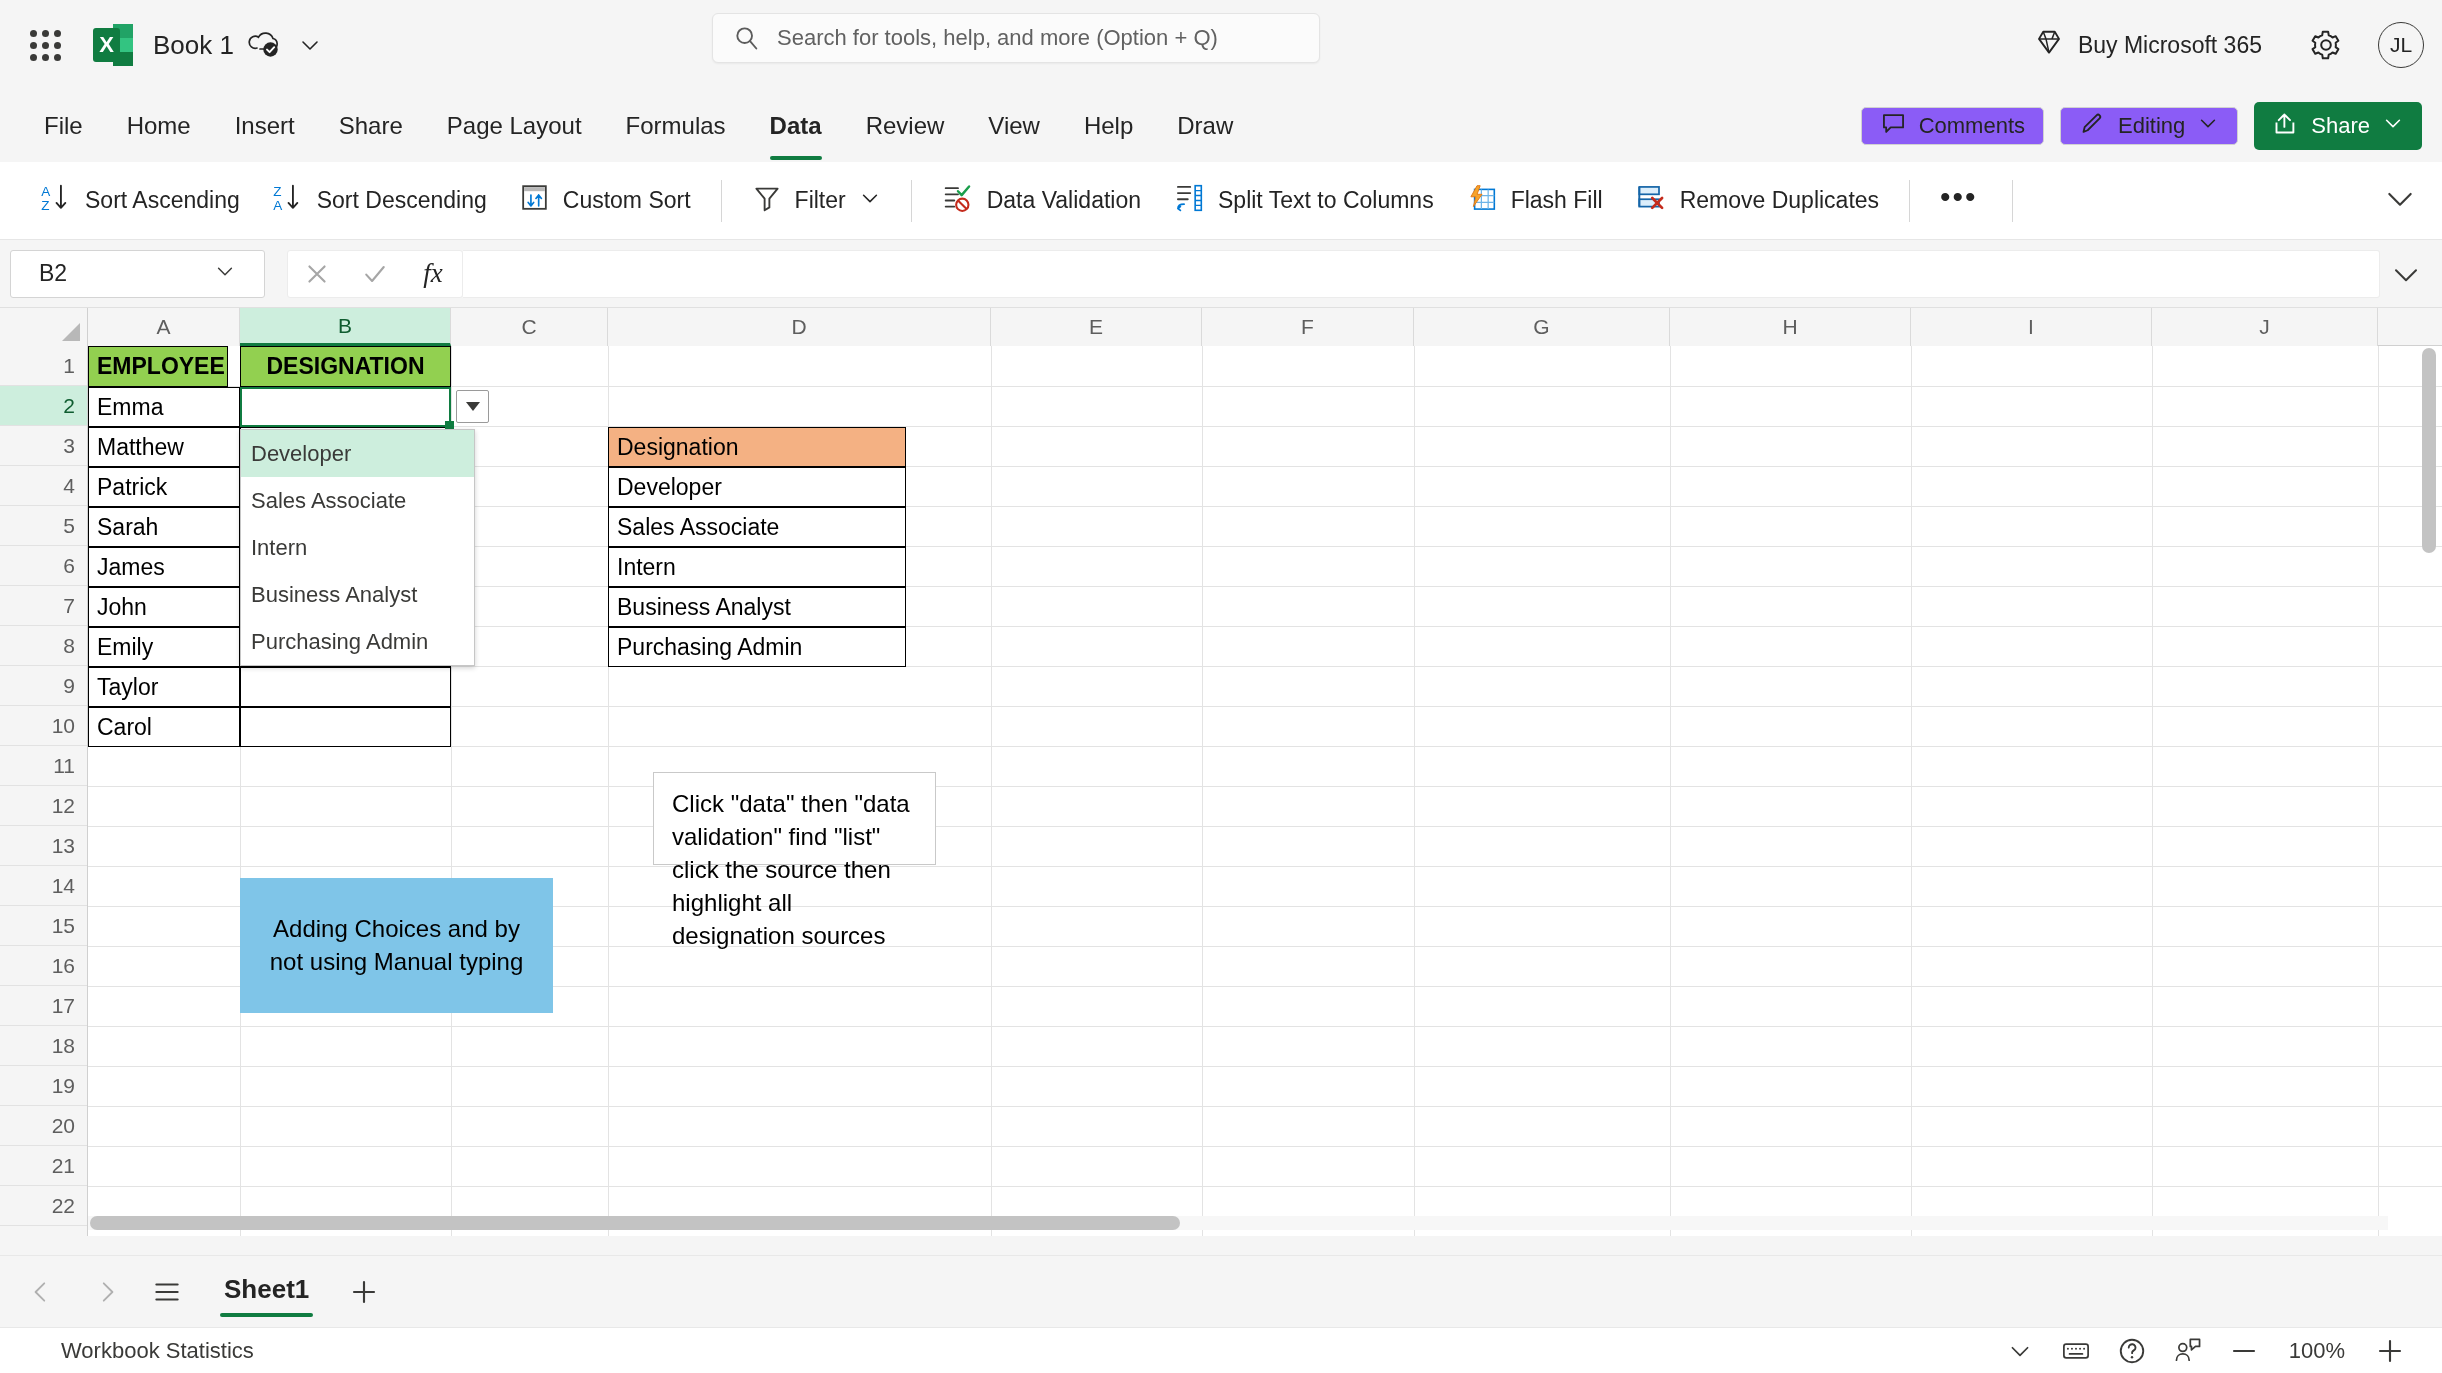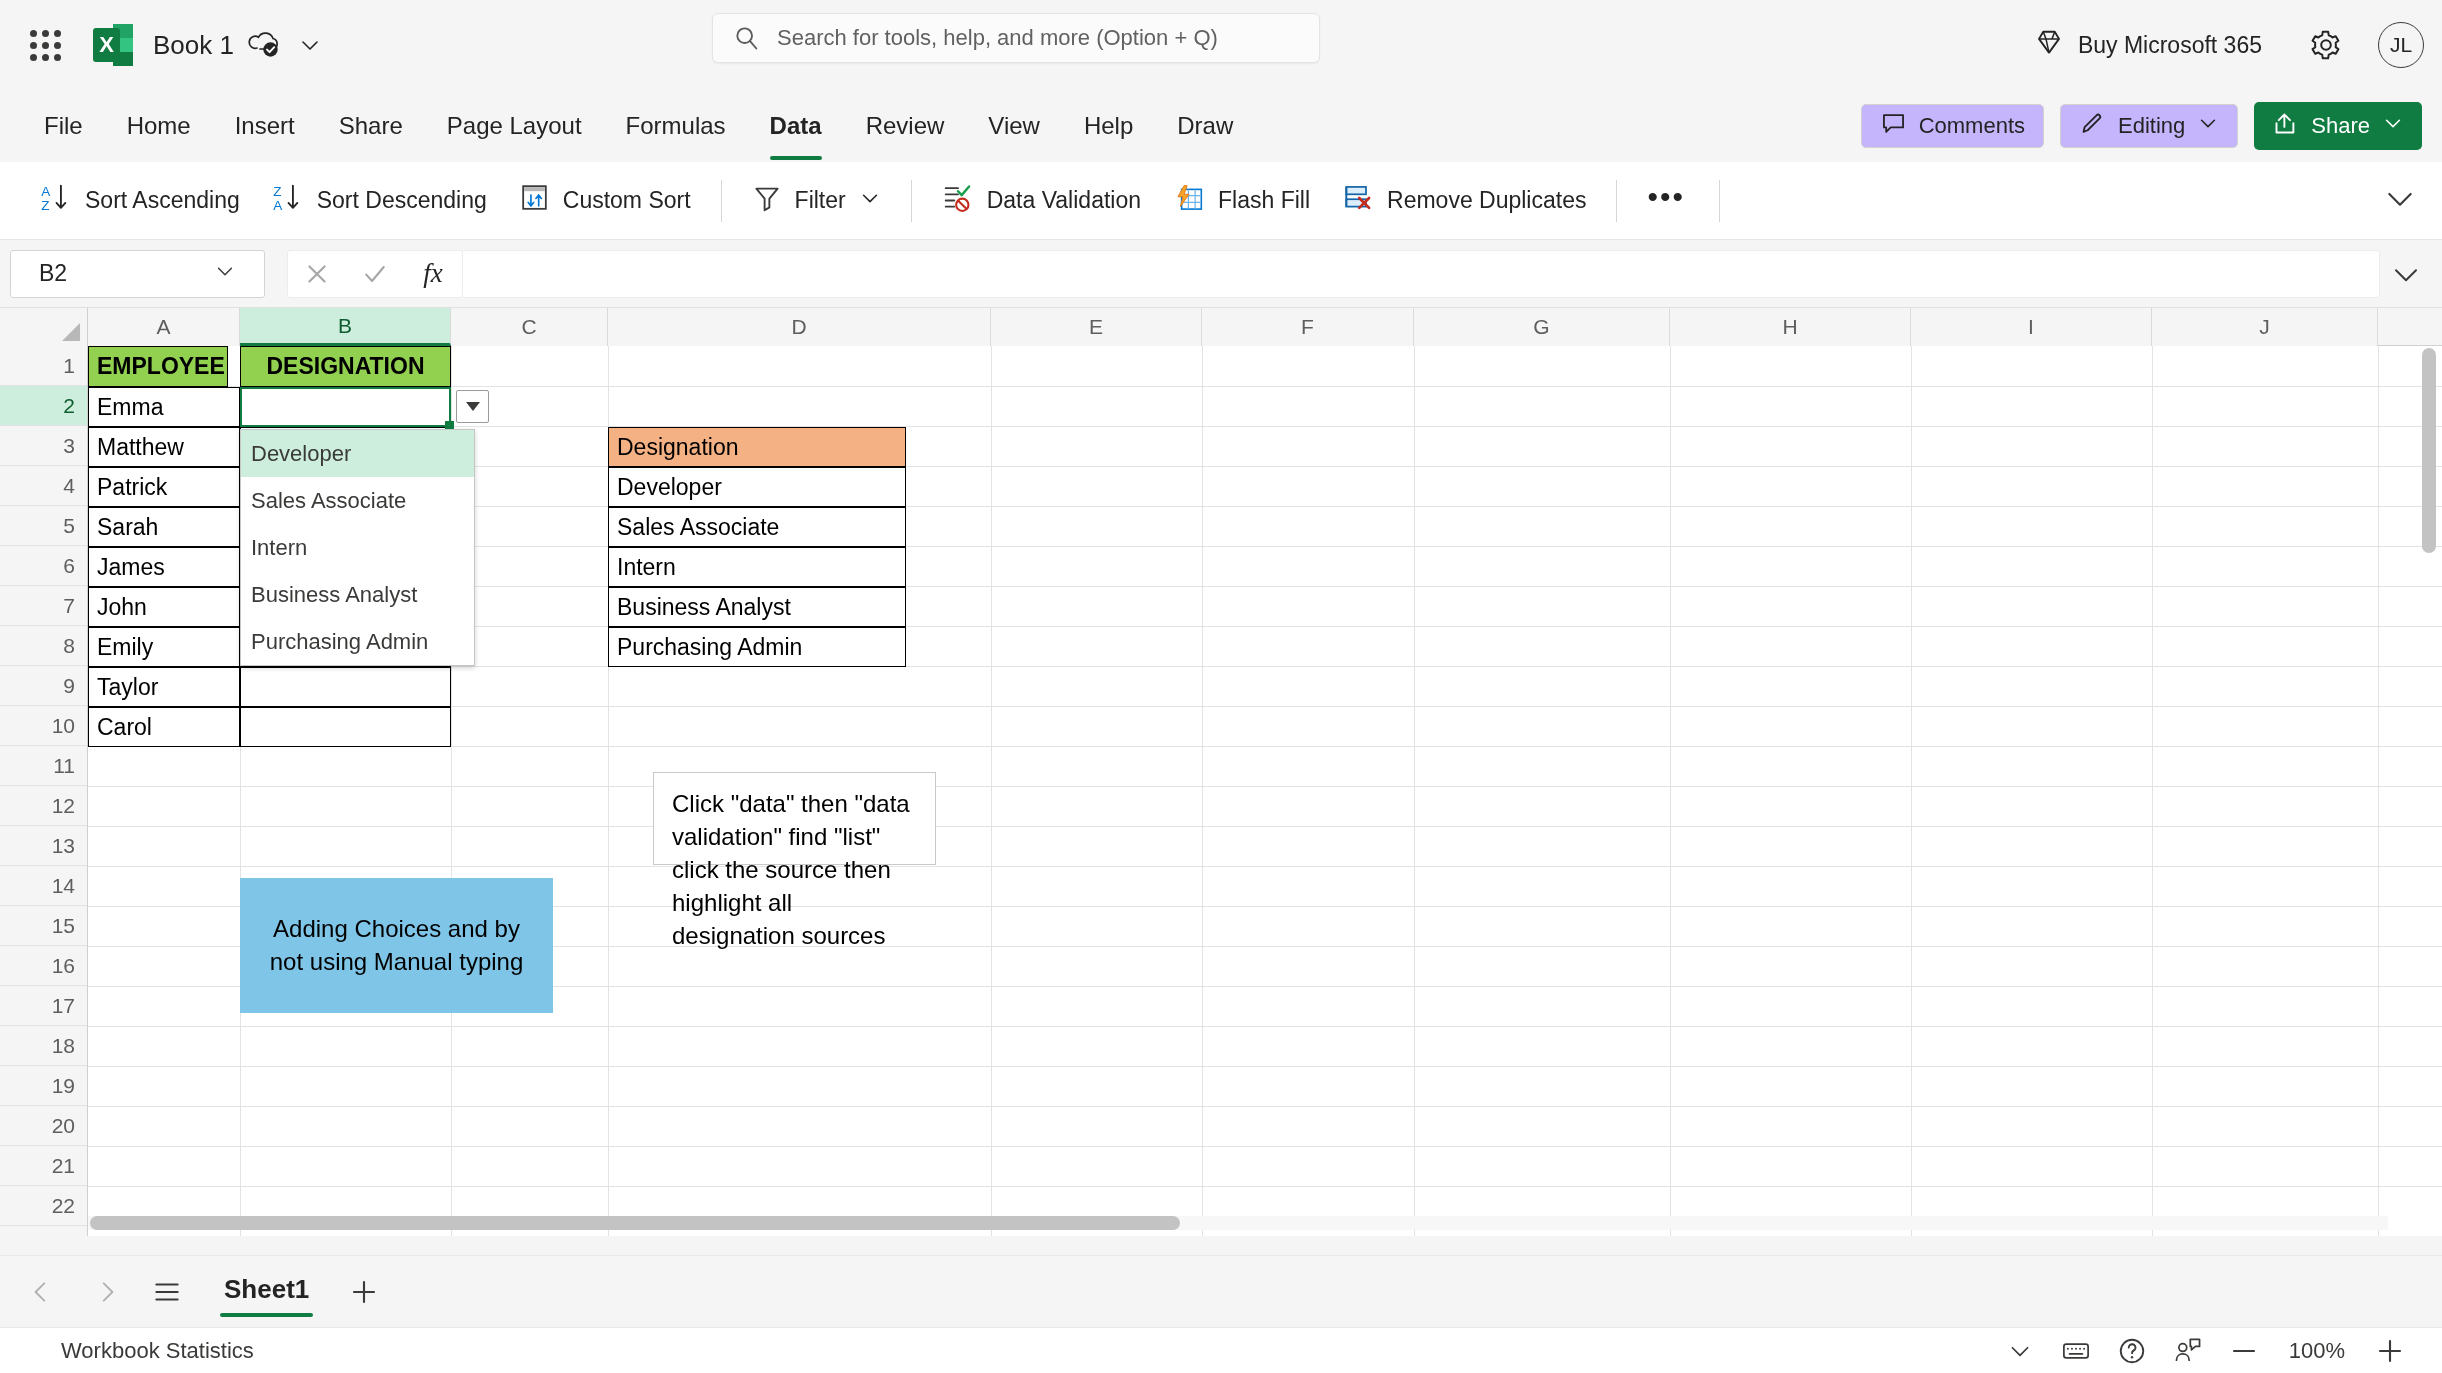--- a/index.html
+++ b/index.html
@@ -64,21 +64,21 @@
   }
   .rtab {
     font-size: 24px; color: #242424; padding: 10px 22px; cursor: pointer; position: relative; white-space: nowrap;
   }
   .rtab.active { font-weight: bold; }
   .rtab.active::after {
     content: ""; position: absolute; left: 22px; right: 22px; bottom: -10px; height: 4px; background: #107c41; border-radius: 2px;
   }
   .tabright { position: absolute; right: 20px; top: 12px; display: flex; align-items: center; gap: 16px; }
   .pillbtn {
-    height: 44px; border: 1px solid #d1d1d1; background: #c4b5fd; border-radius: 5px;
+    height: 38px; border: 1px solid #d1d1d1; background: #8b5cf6; border-radius: 5px;
     display: flex; align-items: center; gap: 12px; padding: 16px 18px; font-size: 22px; color: #242424; cursor: pointer;
     white-space: nowrap;
   }
   .sharebtn {
     height: 48px; background: #107c41; color: #fff; border-radius: 5px;
     display: flex; align-items: center; gap: 12px; padding: 0 18px; font-size: 22px; cursor: pointer; white-space: nowrap;
   }
 
   
   .toolbar {
@@ -398,20 +398,31 @@
       <svg width="32" height="32" viewBox="0 0 26 26">
         <path d="M3 5h10M3 10h10M3 15h7M3 20h7" stroke="#3a3a38" stroke-width="1.5" stroke-linecap="round"></path>
         <path d="M13 7.5l3 3.2 6-7" fill="none" stroke="#1a9e4b" stroke-width="2" stroke-linecap="round" stroke-linejoin="round"></path>
         <circle cx="16.5" cy="18.5" r="5" fill="none" stroke="#c42b1c" stroke-width="1.7"></circle>
         <path d="M13 15l7 7" stroke="#c42b1c" stroke-width="1.7"></path>
       </svg>
     </span>
     <span>Data Validation</span>
   </div>
 
+  <div class="tbtn">
+    <span>
+      <svg width="32" height="32" viewBox="0 0 26 26">
+        <path d="M4 4h10M4 9h10M4 14h8" stroke="#3a3a38" stroke-width="1.5" stroke-linecap="round"></path>
+        <rect x="18" y="3" width="5" height="20" fill="none" stroke="#0078d4" stroke-width="1.3"></rect>
+        <path d="M18 7h5M18 11h5M18 15h5M18 19h5" stroke="#0078d4" stroke-width="1.1"></path>
+        <path d="M9 18c-4 0-5 2-5 3.5m0 0l2-1.6m-2 1.6l2 1.6" fill="none" stroke="#0078d4" stroke-width="1.4" stroke-linecap="round"></path>
+      </svg>
+    </span>
+    <span>Split Text to Columns</span>
+  </div>
 
   <div class="tbtn">
     <span>
       <svg width="32" height="32" viewBox="0 0 26 26">
         <rect x="7" y="6" width="16" height="16" fill="none" stroke="#0078d4" stroke-width="1.3"></rect>
         <path d="M7 11h16M7 16.5h16M12.5 6v16M18 6v16" stroke="#6db4e8" stroke-width="1"></path>
         <path d="M9 3l-5 9h4l-2 8 7-10H9l2.5-7z" fill="#f7a42a" stroke="#e07b1a" stroke-width=".8" stroke-linejoin="round"></path>
       </svg>
     </span>
     <span>Flash Fill</span>

